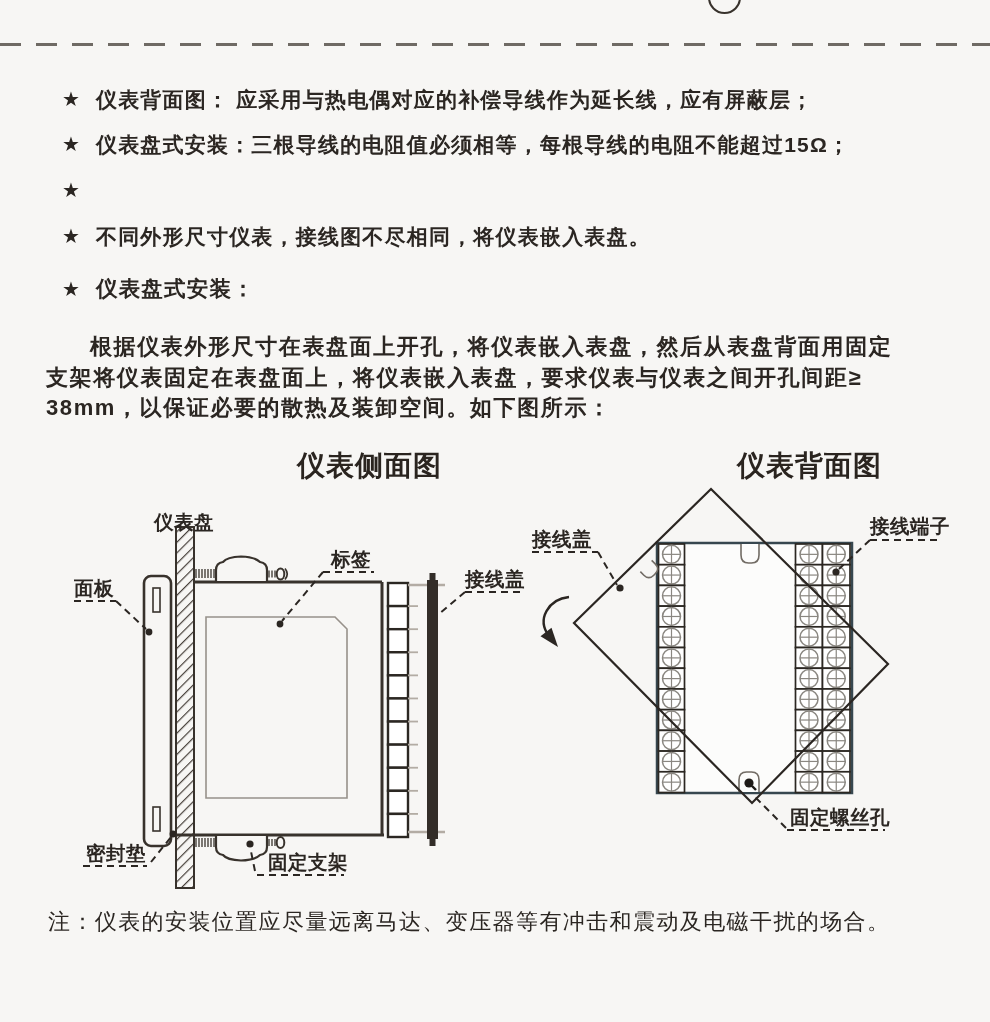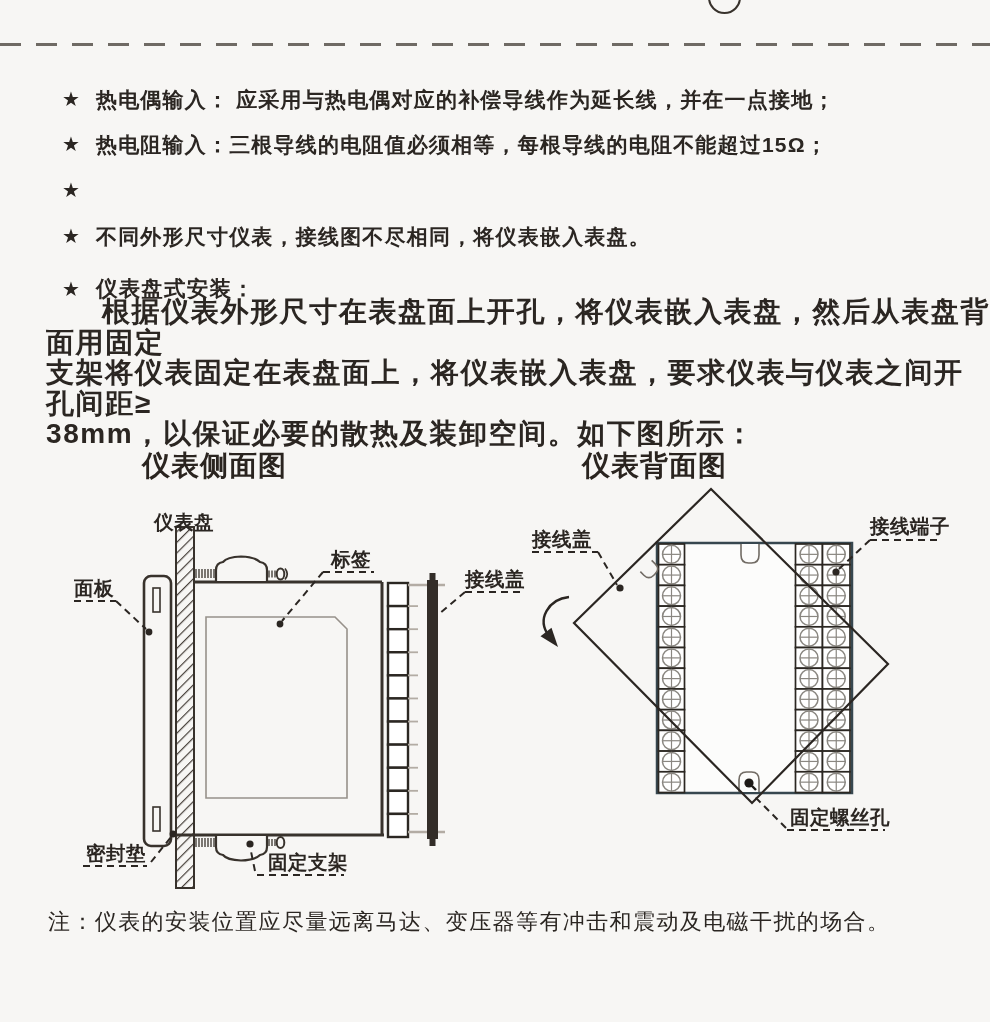--- a/index.html
+++ b/index.html
@@ -15,49 +15,49 @@
     border:2.3px solid #38322c;border-radius:50%;
   }
   .dashed-sep{
     position:absolute;left:0;top:43px;width:990px;height:2.6px;
     background:repeating-linear-gradient(90deg,#6f6a64 0 21px,transparent 21px 36px);
   }
   .bullet{position:absolute;left:62px;width:912px;display:flex;align-items:flex-start;
     font-size:21px;font-weight:600;letter-spacing:1.2px;line-height:27px;}
   .bullet .star{font-size:20px;margin-right:16px;letter-spacing:0;line-height:27px;}
   .bullet.heading{font-weight:700;font-size:21.5px;}
-  .para{position:absolute;left:46px;top:297px;width:944px;
-    font-size:28px;font-weight:700;line-height:30.6px;letter-spacing:1.6px;}
+  .para{position:absolute;left:46px;top:332px;width:944px;
+    font-size:22px;font-weight:700;line-height:30.6px;letter-spacing:1.6px;}
   .para .pline.indent{text-indent:2em;}
-  .fig-title{position:absolute;top:447px;width:300px;text-align:left;
+  .fig-title{position:absolute;top:447px;width:300px;text-align:right;
     font-family:"Liberation Serif","DejaVu Serif",serif;
     font-size:28px;font-weight:700;letter-spacing:1px;color:#2a241f;}
   #side-title{left:142px;}
   #back-title{left:582px;}
   .note{position:absolute;left:48px;top:908px;width:930px;
     font-size:22px;font-weight:400;letter-spacing:1.4px;line-height:28px;}
   svg{position:absolute;}
   svg text{font-family:"Liberation Sans","DejaVu Sans",sans-serif;
     font-size:19.5px;font-weight:600;fill:#2b2622;letter-spacing:0.5px;}
 </style>
 </head>
 <body>
 
 <div id="page">
 
   <div class="top-circle"></div>
   <div class="dashed-sep"></div>
 
   <div class="bullet" style="top:86px">
     <span class="star">★</span>
-    <span>热电偶输入： 应采用与热电偶对应的补偿导线作为延长线，并在一点接地；</span>
+    <span>仪表背面图： 应采用与热电偶对应的补偿导线作为延长线，应有屏蔽层；</span>
   </div>
   <div class="bullet" style="top:131px">
     <span class="star">★</span>
-    <span>热电阻输入：三根导线的电阻值必须相等，每根导线的电阻不能超过15Ω；</span>
+    <span>仪表盘式安装：三根导线的电阻值必须相等，每根导线的电阻不能超过15Ω；</span>
   </div>
   <div class="bullet" style="top:177px">
     <span class="star">★</span>
   </div>
   <div class="bullet" style="top:223px">
     <span class="star">★</span>
     <span>不同外形尺寸仪表，接线图不尽相同，将仪表嵌入表盘。</span>
   </div>
   <div class="bullet heading" style="top:276px">
     <span class="star">★</span>

